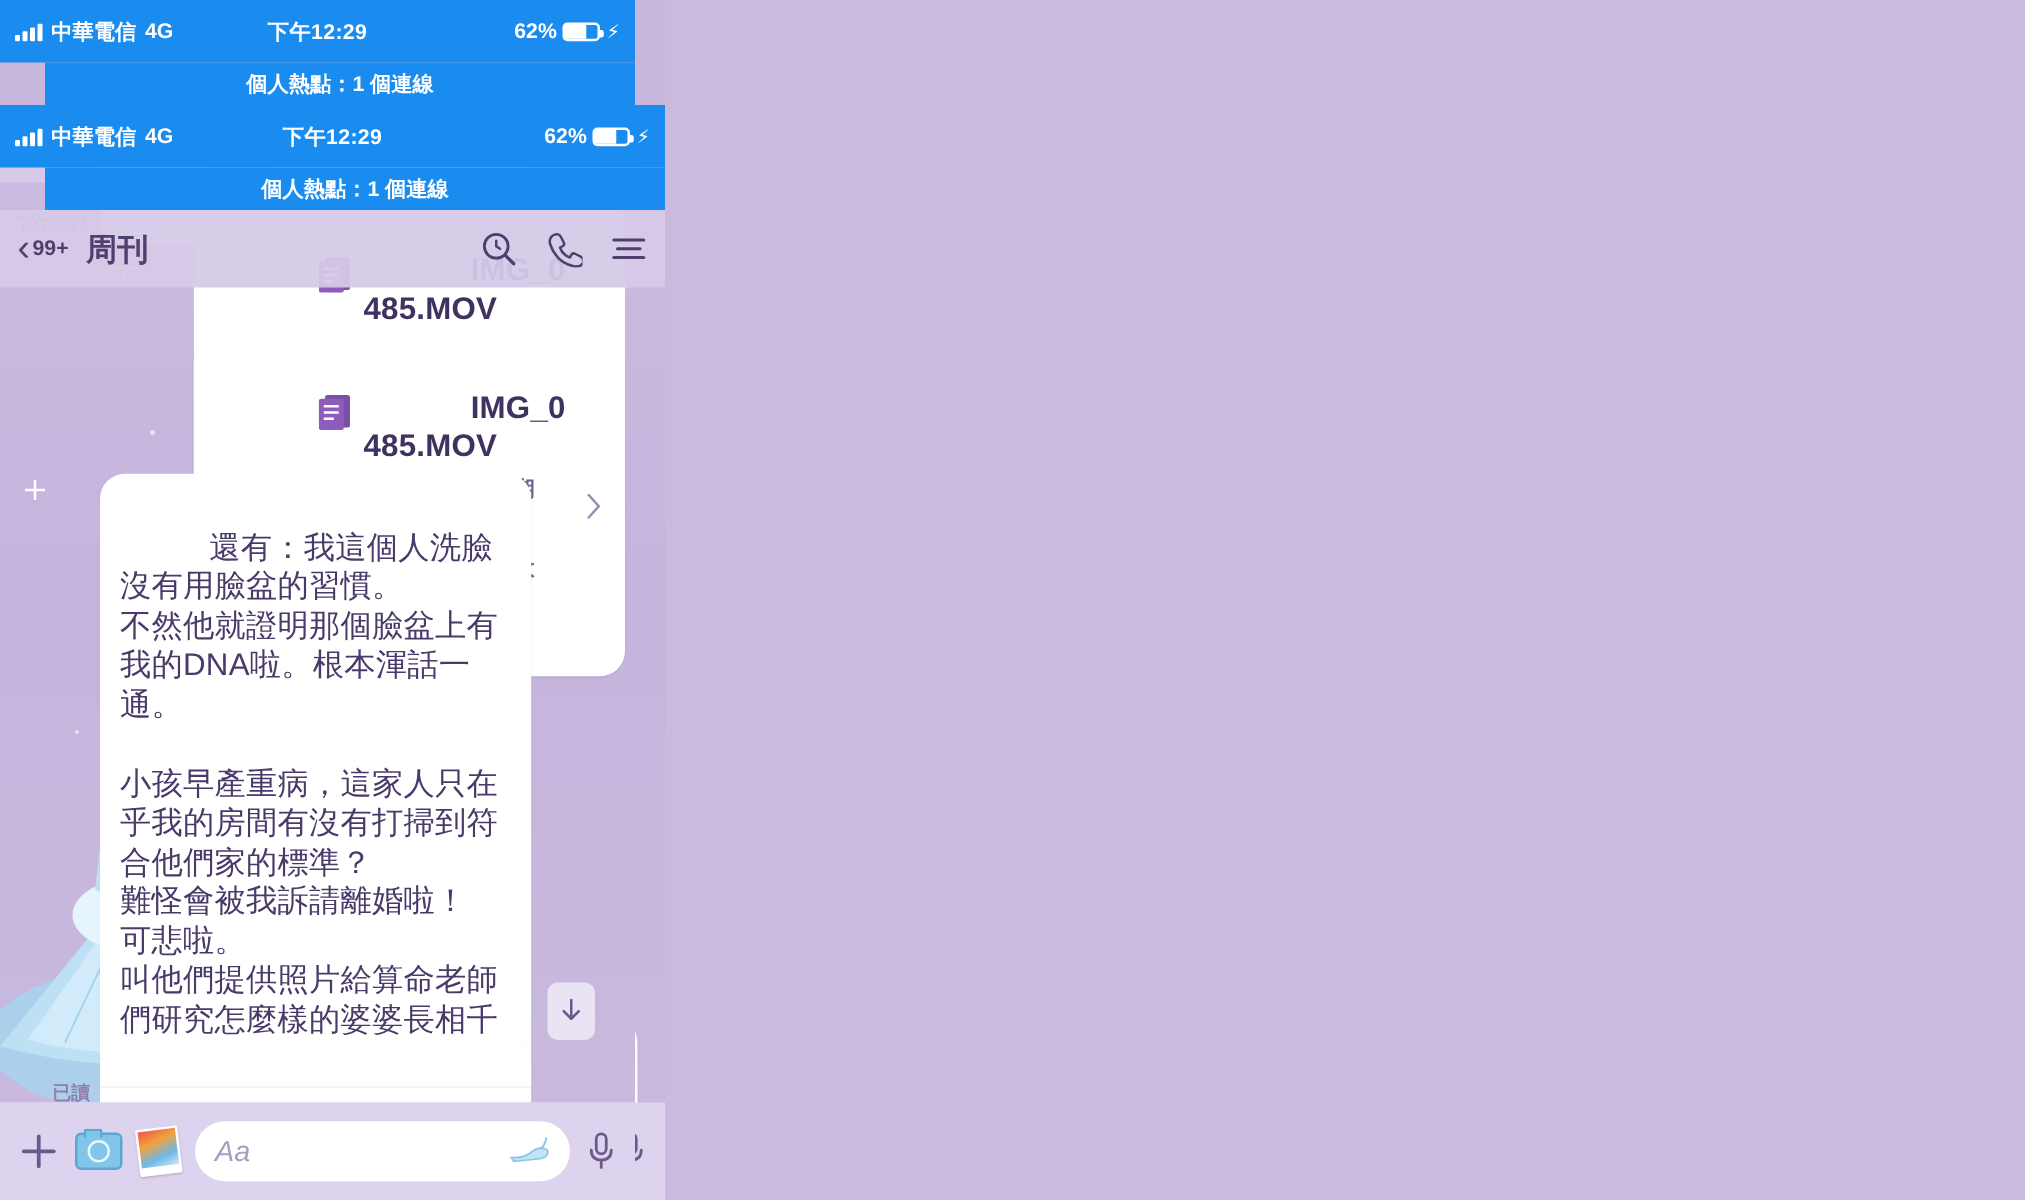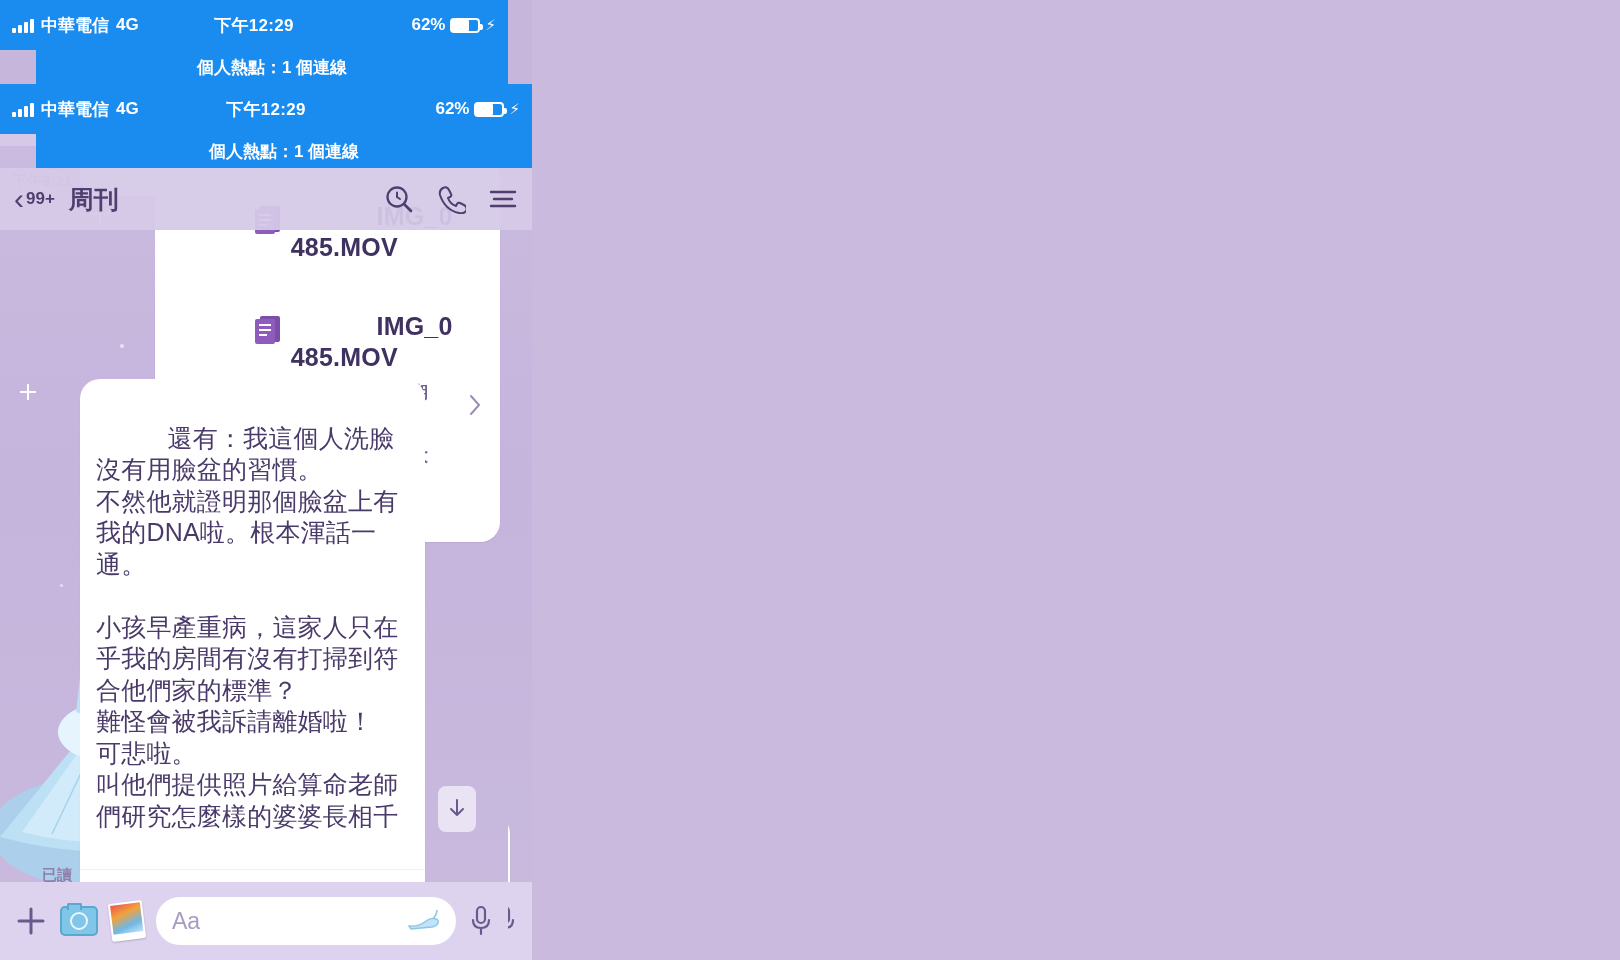--- a/index.html
+++ b/index.html
@@ -91,21 +91,21 @@
     position: absolute; right: 6px; top: 50%; transform: translateY(-50%);
     width: 38px; height: 46px; border-radius: 8px; background: #e9e3f4;
     display: flex; align-items: center; justify-content: center;
   }
   .redact { position:absolute; background:#7b5ea8; border-radius:2px; }
 
   
   .toolbar {
     position: absolute; left: 0; right: 0; bottom: 0; height: 78px;
     background: #ded3ef; display: flex; align-items: center; gap: 12px;
-    padding: 0 14px; z-index: 30;
+    padding: 0 14px; z-index: 30; font-style: italic;
   }
   .tb-icon { flex: 0 0 auto; display: flex; align-items: center; justify-content: center; }
   .inputbox {
     flex: 1; height: 48px; background: #fff; border-radius: 26px;
     display: flex; align-items: center; padding: 0 16px; gap: 8px;
   }
   .inputbox .ph { flex: 1; color: #a99cc0; font-size: 23px; }
   .cam { width: 38px; height: 30px; border-radius: 5px; background:#7fc6e8;
          border: 2px solid #5aa8d0; position: relative; }
   .cam::before { content:""; position:absolute; left:50%; top:50%; transform:translate(-50%,-50%);

